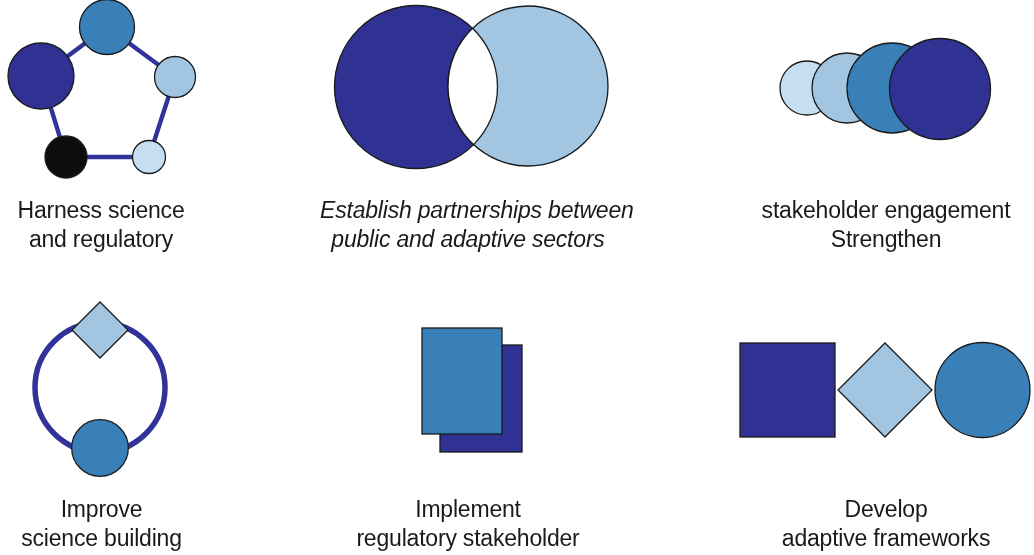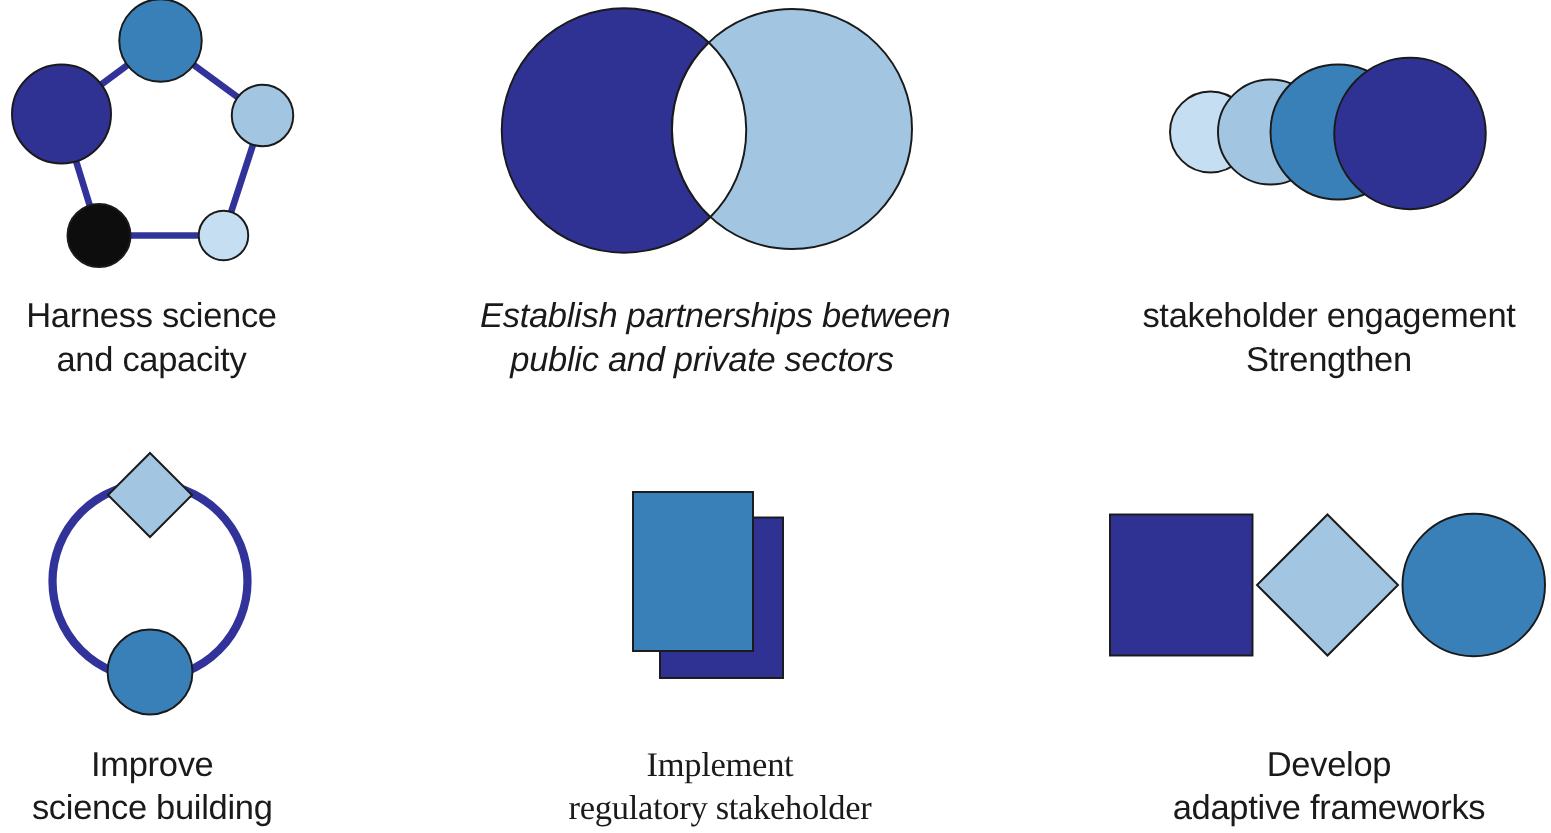--- a/index.html
+++ b/index.html
@@ -35,21 +35,21 @@
   #t3 { left: 741px; top: 0;  width: 293px; height: 260px; }
   #t3 svg { left: 14px; top: 36px; }
   #t3 .caption { left: 0; top: 196px; width: 290px; }
 
   #t4 { left: 0;   top: 296px; width: 212px; height: 259px; }
   #t4 svg { left: 30px; top: 2px; }
   #t4 .caption { left: 0; top: 199px; width: 203px; }
 
   #t5 { left: 337px; top: 296px; width: 262px; height: 259px; }
   #t5 svg { left: 83px; top: 30px; }
-  #t5 .caption { left: 12px; top: 199px; width: 262px; font-family: Liberation Serif, serif; }
+  #t5 .caption { left: 0; top: 199px; width: 262px; }
 
   #t6 { left: 736px; top: 296px; width: 298px; height: 259px; }
   #t6 svg { left: 2px; top: 44px; }
   #t6 .caption { left: 5px; top: 199px; width: 290px; }
 
   
   .f-indigo   { fill: var(--indigo); }
   .f-steel    { fill: var(--steel); }
   .f-light    { fill: var(--light); }
   .f-lightest { fill: var(--lightest); }
@@ -68,33 +68,33 @@
     <svg width="210" height="180" viewBox="0 0 210 180">
       <path class="edge" d="M41,76 L107,27 L175,77 L149,157 L66,157 Z"></path>
       <circle class="f-indigo outl" cx="41" cy="76" r="33"></circle>
       <circle class="f-steel outl" cx="107" cy="27" r="27.5"></circle>
       <circle class="f-light outl" cx="175" cy="77" r="20.5"></circle>
       <circle class="f-ink outl" cx="66" cy="157" r="21"></circle>
       <circle class="f-lightest outl" cx="149" cy="157" r="16.5"></circle>
     </svg>
     <figcaption class="caption">
       <span class="line">Harness science</span>
-      <span class="line">and capacity</span>
+      <span class="line">and regulatory</span>
     </figcaption>
   </figure>
 
   <figure class="tile" id="t2">
     <svg width="300" height="172" viewBox="0 0 300 172">
       <circle class="f-indigo outl" cx="96" cy="87" r="81.5"></circle>
       <circle class="f-light outl" cx="208" cy="86" r="80"></circle>
       <path class="f-paper outl" d="M152.55,28.32 A80,80 0 0 0 153.59,144.66 A81.5,81.5 0 0 0 152.55,28.32 Z"></path>
     </svg>
     <figcaption class="caption">
       <span class="line">Establish partnerships between</span>
-      <span class="line">public and private sectors</span>
+      <span class="line">public and adaptive sectors</span>
     </figcaption>
   </figure>
 
   <figure class="tile" id="t3">
     <svg width="240" height="106" viewBox="0 0 240 106">
       <circle class="f-lightest outl" cx="52" cy="52" r="27"></circle>
       <circle class="f-light outl" cx="92" cy="52" r="35"></circle>
       <circle class="f-steel outl" cx="137" cy="52" r="45"></circle>
       <circle class="f-indigo outl" cx="185" cy="53" r="50.5"></circle>
     </svg>

